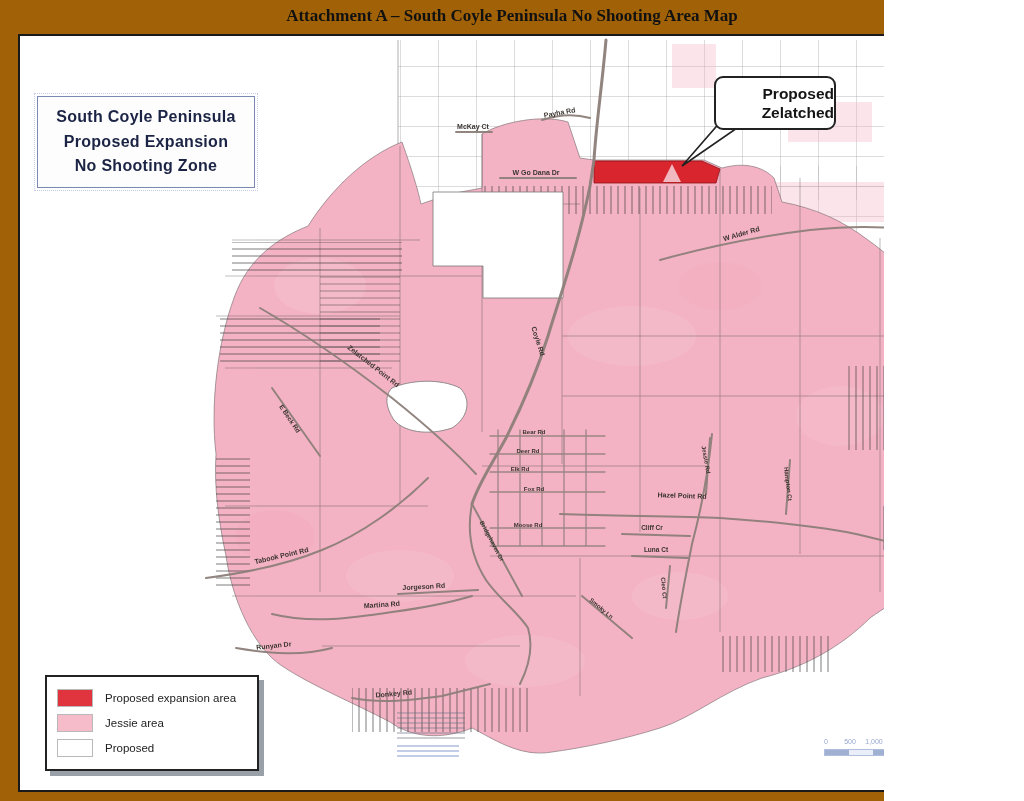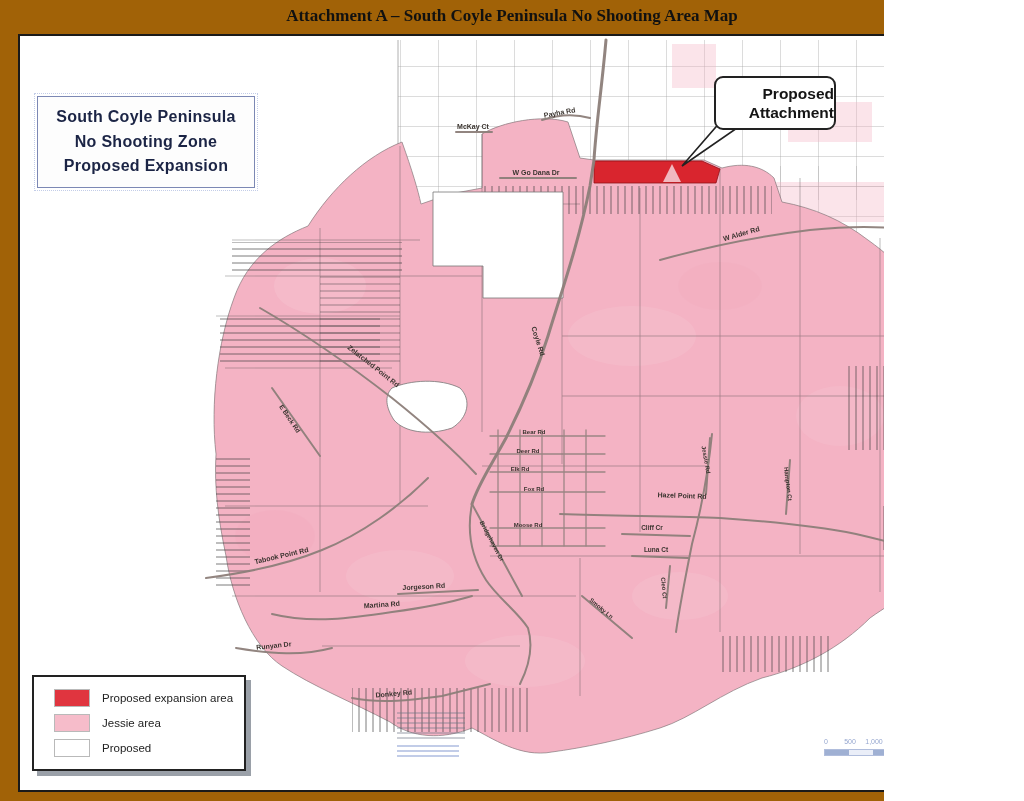--- a/index.html
+++ b/index.html
@@ -17,23 +17,23 @@
         display:flex;flex-direction:column;justify-content:center;align-items:center;margin-top:48px;}
   .inset-box div{font-weight:bold;font-size:16px;color:#1b2445;letter-spacing:.3px;line-height:1.55;}
 
   
   .callout{position:absolute;left:694px;top:40px;width:118px;height:50px;background:#fff;
         border:2px solid #222;border-radius:9px;display:flex;flex-direction:column;
         justify-content:center;align-items:flex-end;z-index:3;}
   .callout div{font-weight:bold;font-size:15.5px;color:#151515;line-height:1.25;}
 
   
-  .legend{position:absolute;left:12px;top:639px;width:214px;height:96px;background:#fff;
+  .legend{position:absolute;left:25px;top:639px;width:214px;height:96px;background:#fff;
         border:2px solid #222;box-shadow:5px 5px 0 #9aa0a8;z-index:3;
-        display:flex;flex-direction:column;justify-content:center;gap:7px;padding-left:20px;box-sizing:border-box;}
+        display:flex;flex-direction:column;justify-content:center;gap:7px;padding-left:10px;box-sizing:border-box;}
   .legend-row{display:flex;align-items:center;gap:12px;}
   .swatch{width:36px;height:18px;border:1px solid #b9b9b9;box-sizing:border-box;}
   .legend-row span{font-size:11.5px;color:#222;}
 
   
   .credits{position:absolute;left:377px;top:676px;width:72px;height:52px;z-index:2;}
   .credits .gray{height:30px;width:68px;opacity:.55;
         background:repeating-linear-gradient(to bottom,rgba(110,118,134,.65) 0 2px,transparent 2px 5px);}
   .credits .blue{margin-top:3px;height:12px;width:62px;opacity:.6;
         background:repeating-linear-gradient(to bottom,rgba(110,135,200,.7) 0 2px,transparent 2px 5px);}
@@ -193,27 +193,27 @@
 
       <g opacity="0.8">
         <path d="M940,722 Q950,712 962,722 L952,686 Z" fill="#2e3d7a" opacity="0.85"></path>
         <path d="M952,686 L963,722" stroke="#2e3d7a" stroke-width="1.4" fill="none"></path>
         <text x="948" y="736" font-size="10" font-weight="bold" fill="#25356e" font-family="Liberation Sans, sans-serif">N</text>
       </g>
     </svg>
 
     <div class="inset-box">
       <div>South Coyle Peninsula</div>
+      <div>Proposed Expansion</div>
       <div>No Shooting Zone</div>
-      <div>Proposed Expansion</div>
     </div>
 
     <div class="callout">
       <div>Proposed</div>
-      <div>Attachment</div>
+      <div>Zelatched</div>
     </div>
 
     <div class="legend">
       <div class="legend-row">
         <div class="swatch" style="background: rgb(224, 53, 63);"></div>
         <span>Proposed expansion area</span>
       </div>
       <div class="legend-row">
         <div class="swatch" style="background: rgb(246, 188, 202);"></div>
         <span>Jessie area</span>

